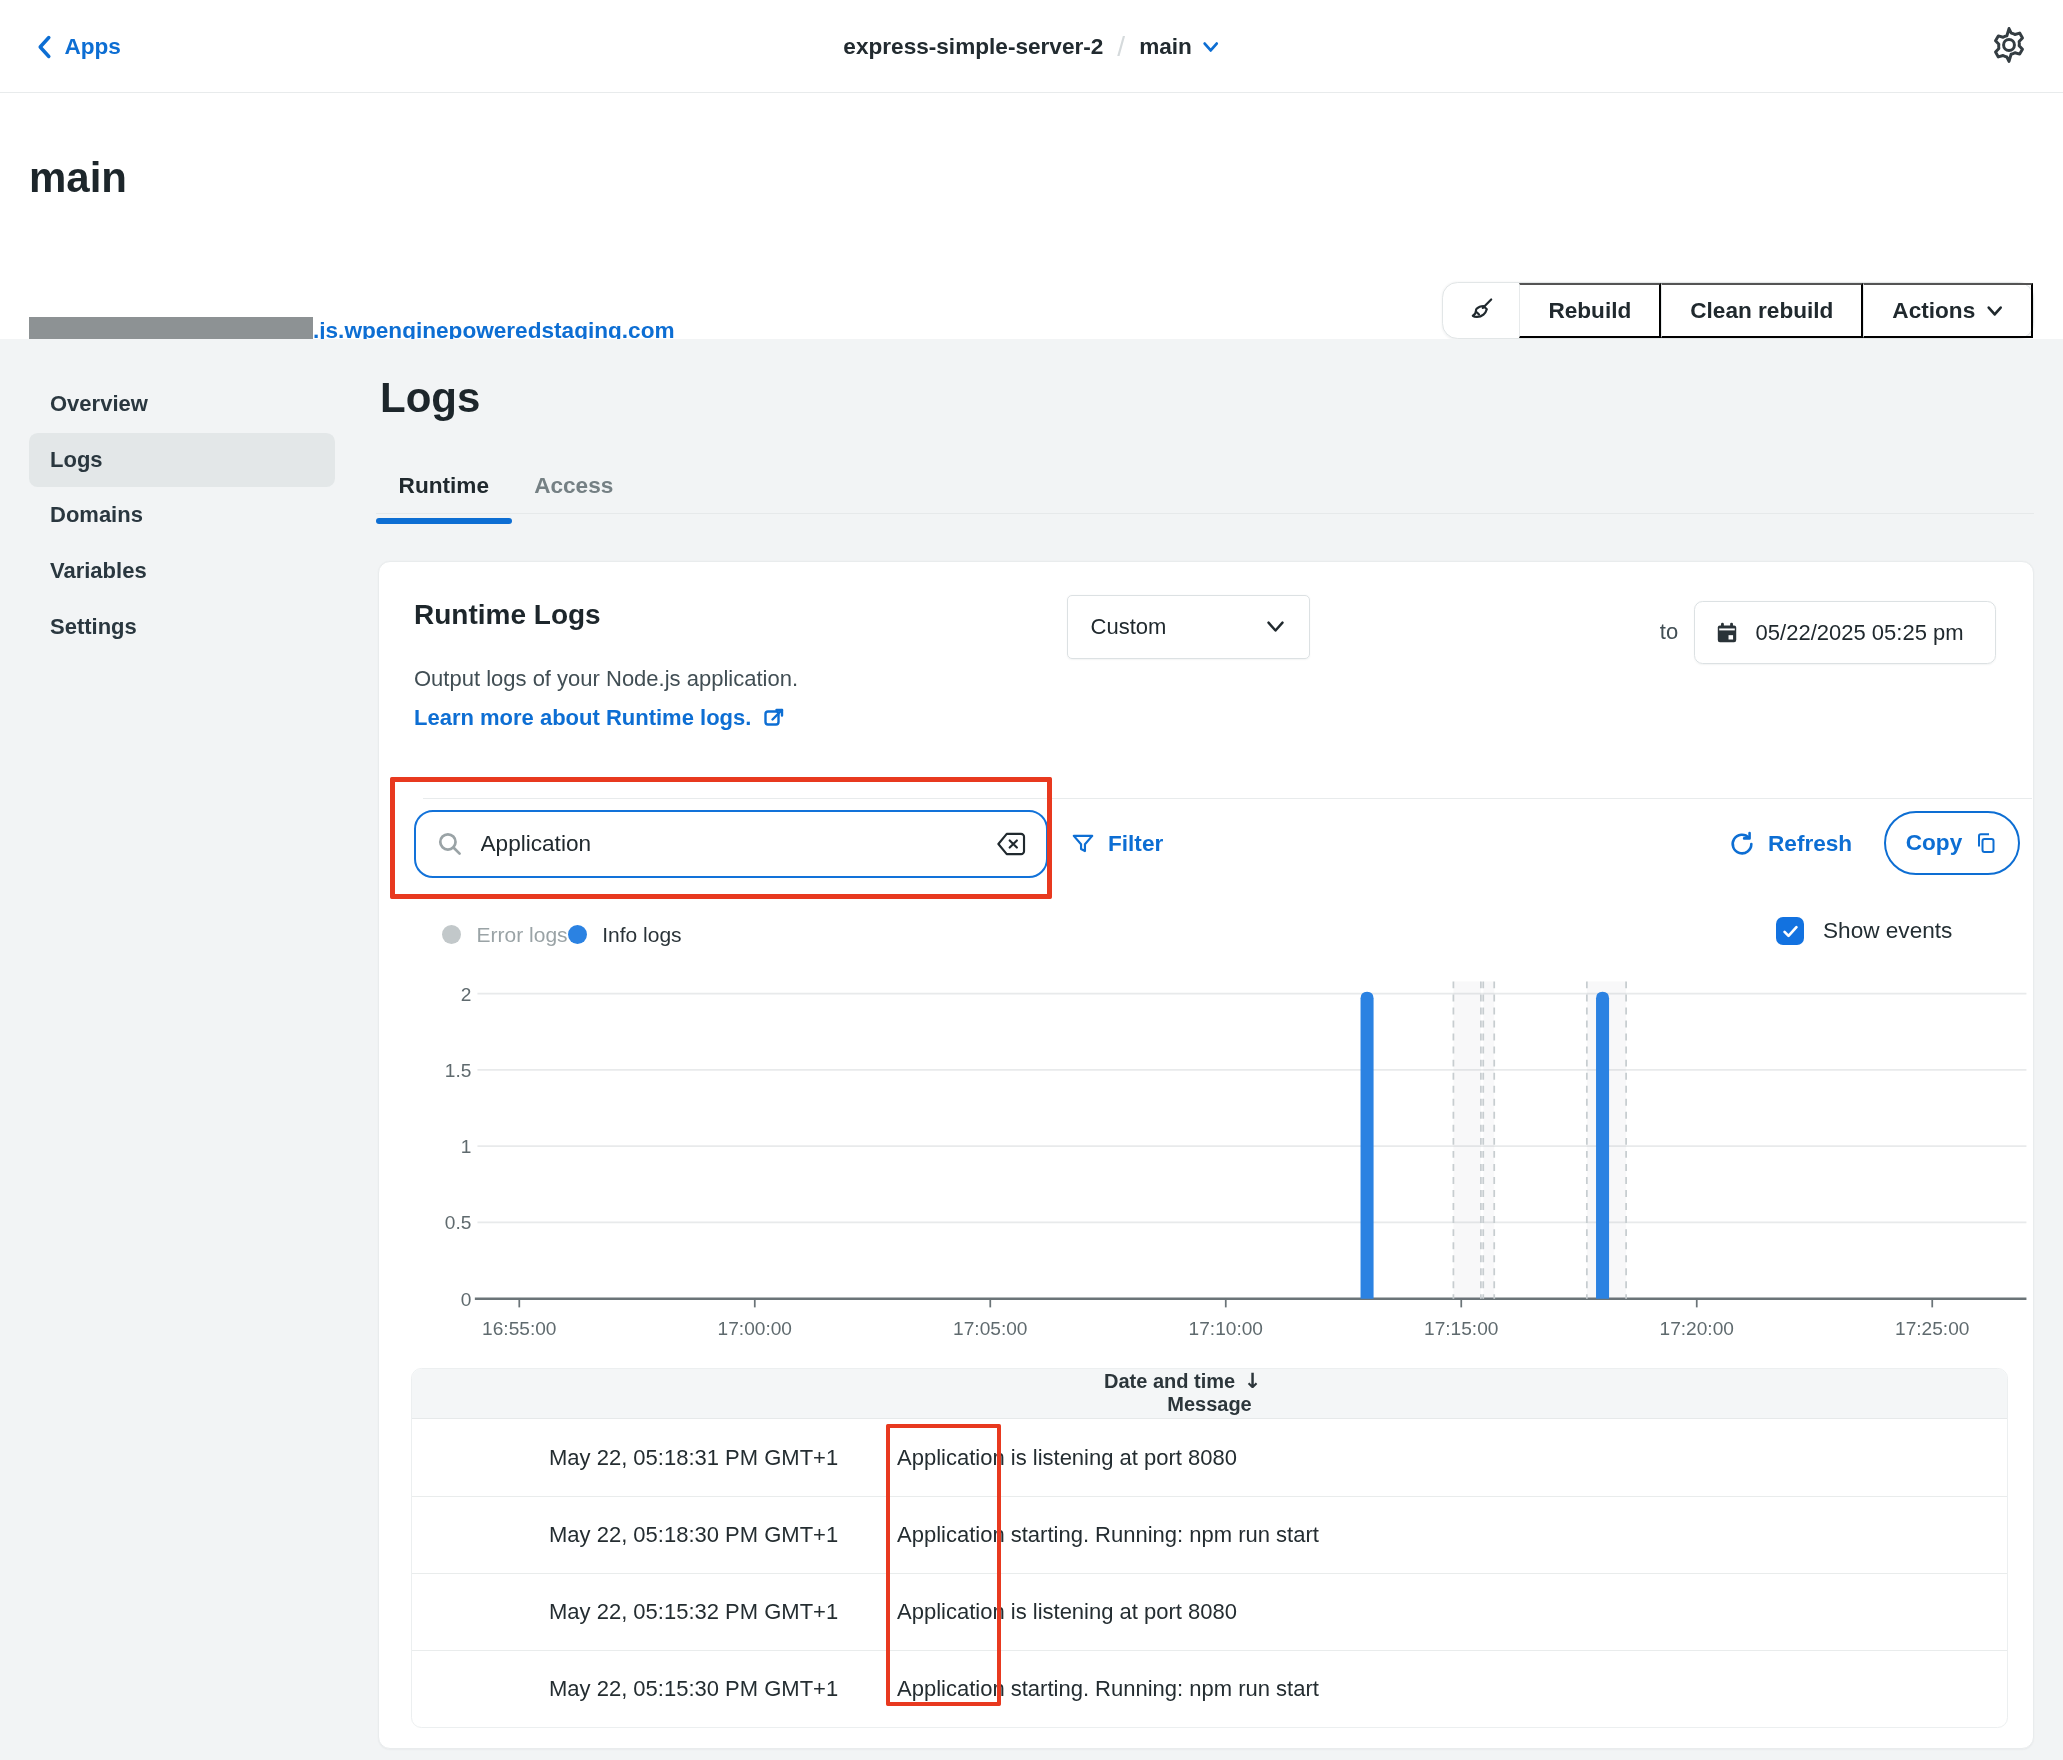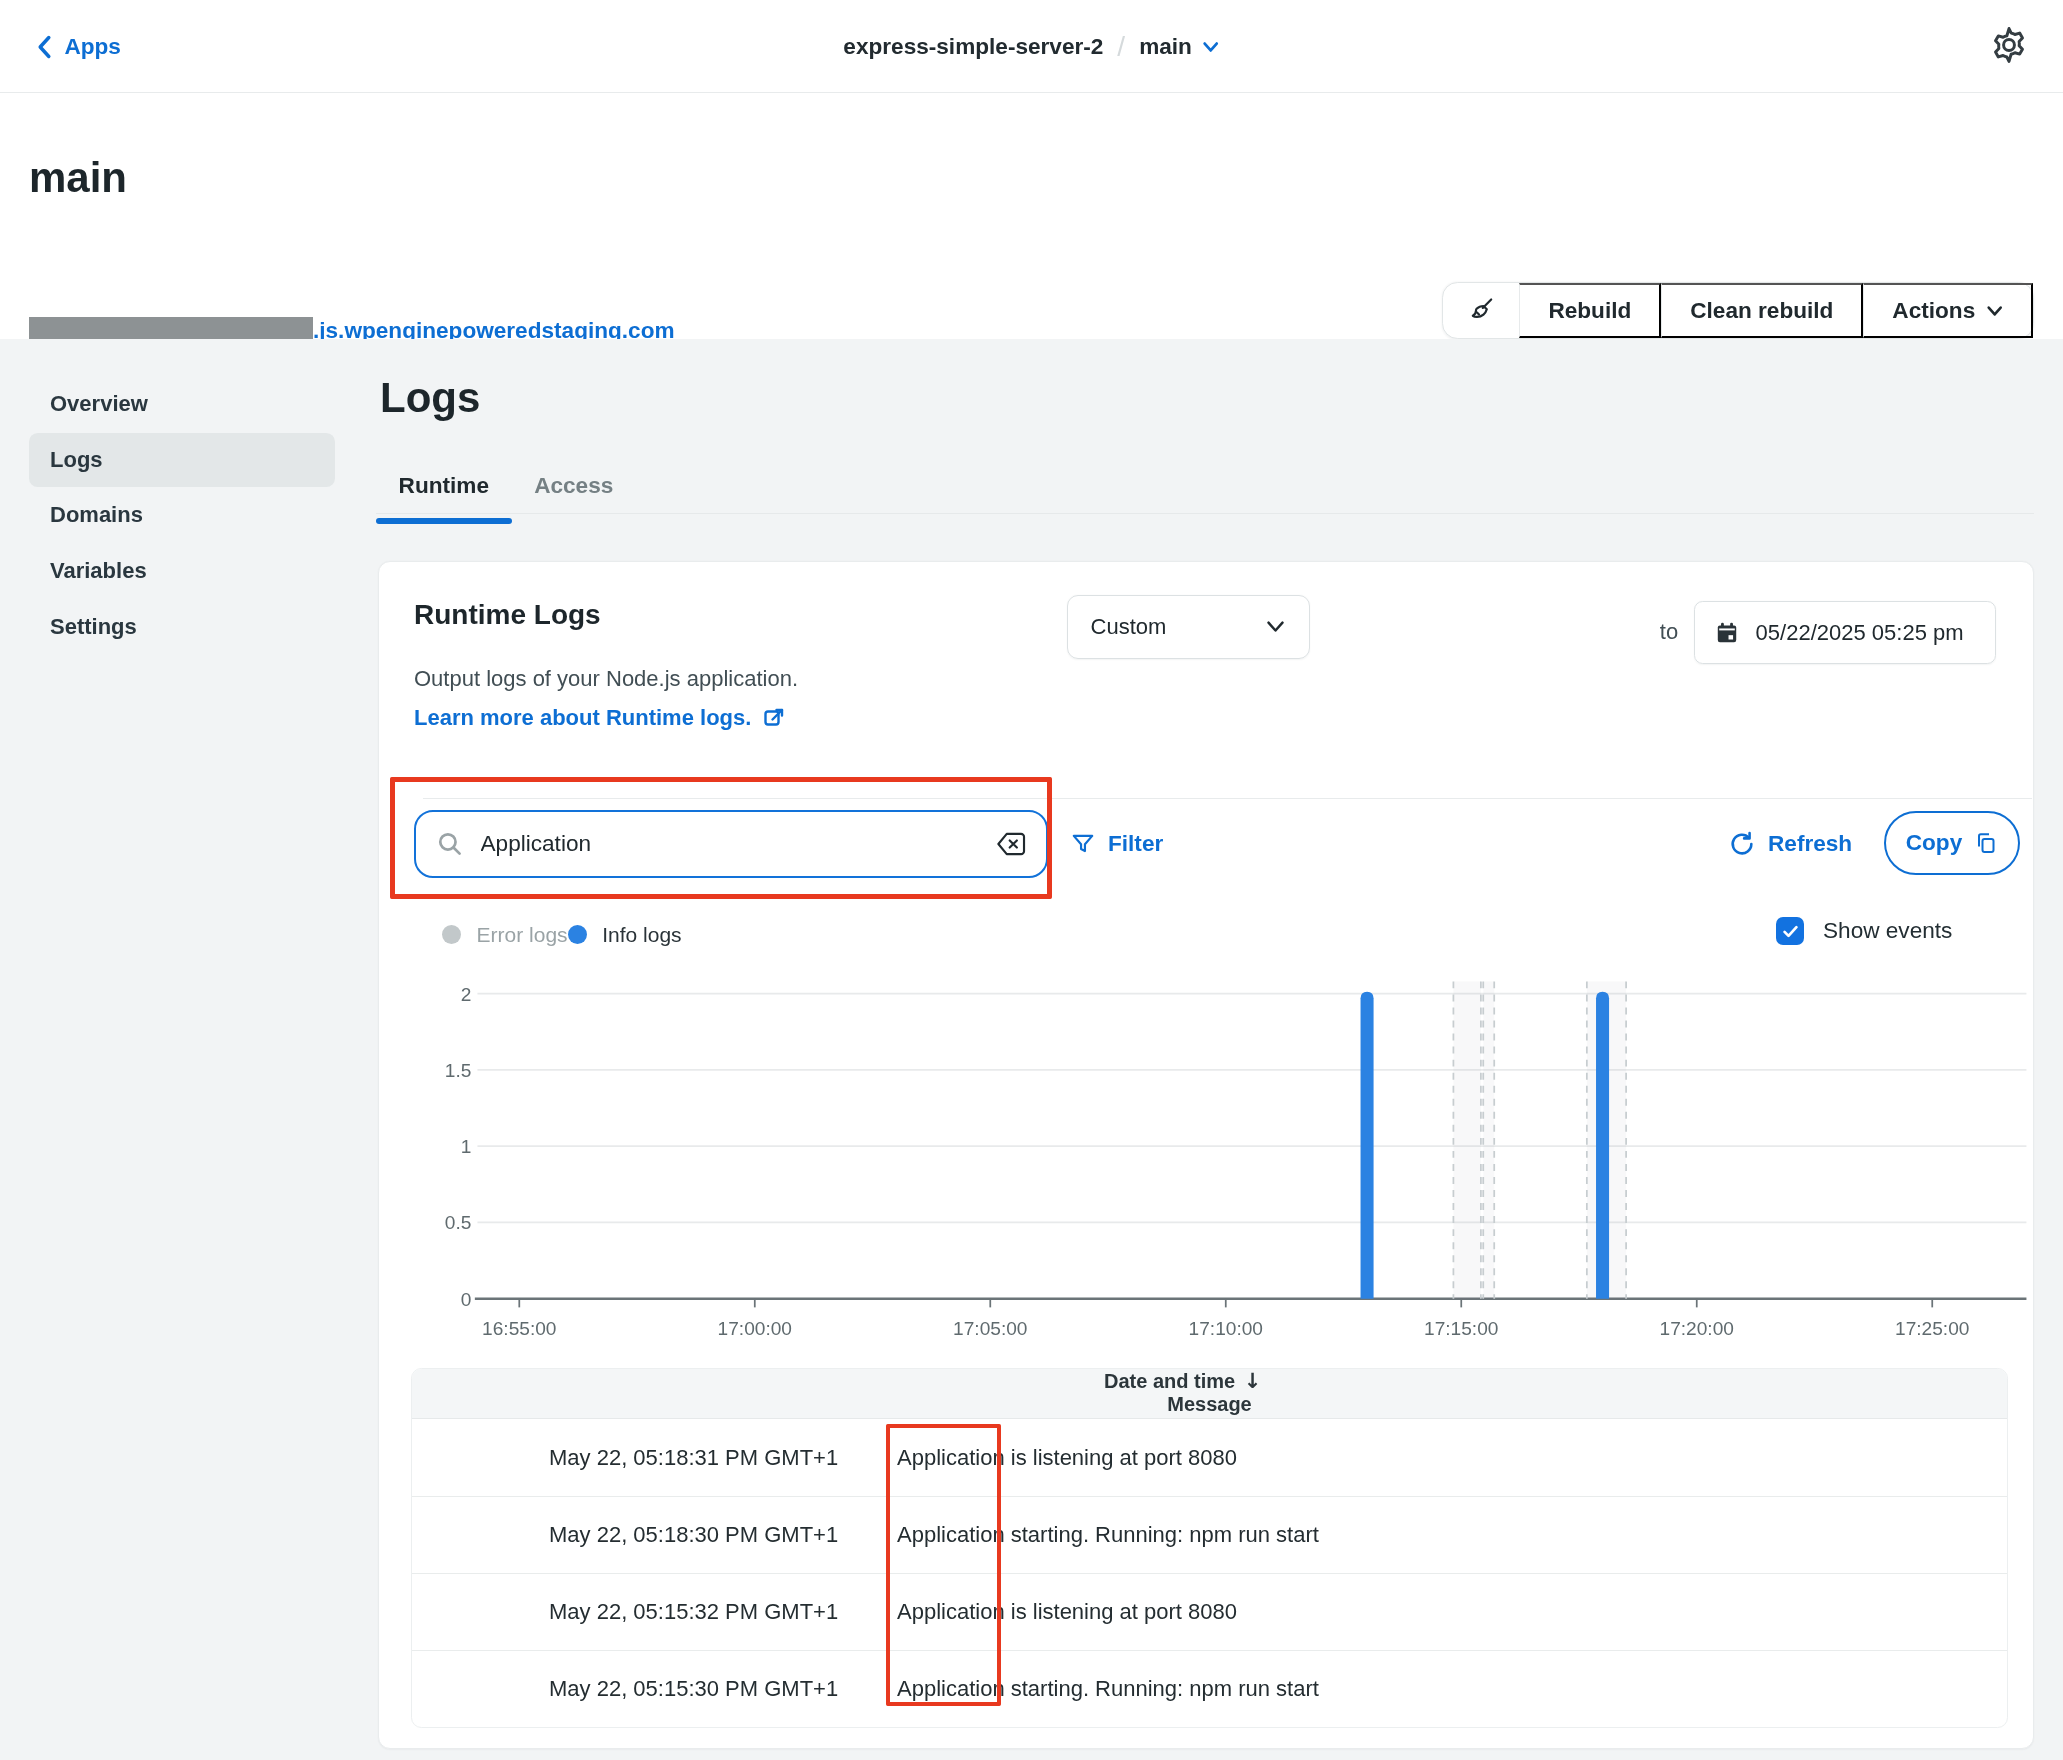--- a/index.html
+++ b/index.html
@@ -45,21 +45,21 @@
   .tab{position:relative;padding:7px 22.6px 22.6px;font-size:22.6px;font-weight:700;color:#758084;cursor:pointer;}
   .tab.active{color:#20292e;}
   .tab.active::after{content:"";position:absolute;left:0;right:0;bottom:-2.6px;height:6px;border-radius:3.5px;background:var(--accent);}
   .tabs-divider{position:absolute;left:376px;right:29px;top:174px;height:0.9px;background:#e6e9ea;}
   
   .card{position:absolute;left:378px;top:222px;width:1656px;height:1188px;background:#fff;border:0.9px solid #e9eced;border-radius:12px;box-shadow:0 0.9px 1.7px rgba(20,30,40,.04);}
   .panel-title{position:absolute;left:35px;top:37px;margin:0;font-size:28px;font-weight:700;color:var(--ink);}
   .panel-desc{position:absolute;left:35px;top:104px;font-size:22px;color:#414e54;}
   .learn-more{position:absolute;left:35px;top:143px;display:flex;align-items:center;gap:10.4px;font-size:22px;font-weight:700;color:var(--accent);cursor:pointer;}
   .learn-more .lbl{text-decoration:none;}
-  .select{position:absolute;left:688px;top:33px;width:243px;height:64px;border:0.9px solid #dce1e3;border-radius:11px;display:flex;align-items:center;justify-content:space-between;padding:0 22.6px;font-size:22px;color:#20292e;cursor:pointer;box-shadow:0 0.9px 1.7px rgba(20,30,40,.05);}
+  .select{position:absolute;left:688px;top:33px;width:243px;height:64px;border:0.9px solid #dce1e3;border-radius:5px;display:flex;align-items:center;justify-content:space-between;padding:0 22.6px;font-size:22px;color:#20292e;cursor:pointer;box-shadow:0 0.9px 1.7px rgba(20,30,40,.05);}
   .date-input{position:absolute;top:39px;height:63px;border:0.9px solid #dce1e3;border-radius:8.7px;display:flex;align-items:center;gap:15.6px;padding:0 19px;font-size:22px;color:#20292e;cursor:text;box-shadow:0 0.9px 1.7px rgba(20,30,40,.05);}
   .to-label{position:absolute;left:1264px;top:57px;width:52px;text-align:center;font-size:22px;color:#414e54;}
   .tool-divider{position:absolute;left:44px;right:0.9px;top:236px;height:0.9px;background:#e8ebec;}
   .search-box{position:absolute;left:35px;top:248px;width:634px;height:68px;border:2.6px solid #1272d9;border-radius:19px;background:#fff;display:flex;align-items:center;padding:15px 19px;gap:14px;}
   .search-box input{flex:1;border:none;outline:none;font-size:22.6px;color:#20292e;font-family:inherit;background:transparent;}
   .filter-btn{position:absolute;left:691px;top:248px;height:68px;display:flex;align-items:center;gap:12px;font-size:22.6px;font-weight:700;color:var(--accent);cursor:pointer;}
   .refresh-btn{position:absolute;left:1349px;top:248px;height:68px;display:flex;align-items:center;gap:12px;font-size:22.6px;font-weight:700;color:var(--accent);cursor:pointer;}
   .copy-btn{position:absolute;left:1505px;top:249px;width:136px;height:64px;border:2.2px solid var(--accent);border-radius:33px;display:flex;align-items:center;justify-content:center;gap:12px;font-size:22.6px;font-weight:700;color:var(--accent);background:#fff;cursor:pointer;}
   .legend-row{position:absolute;left:63px;top:355px;height:35px;display:flex;align-items:center;}
   .legend-item{display:flex;align-items:center;gap:15.6px;font-size:21px;cursor:pointer;}

